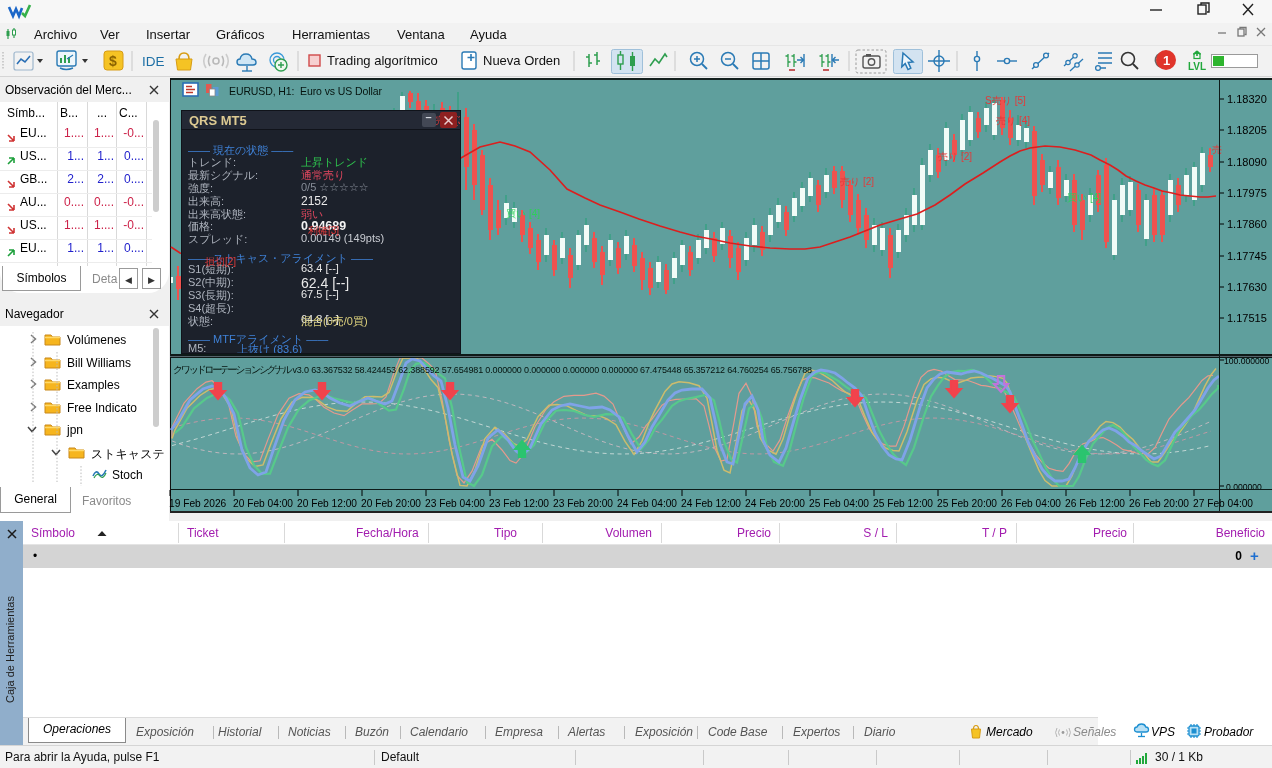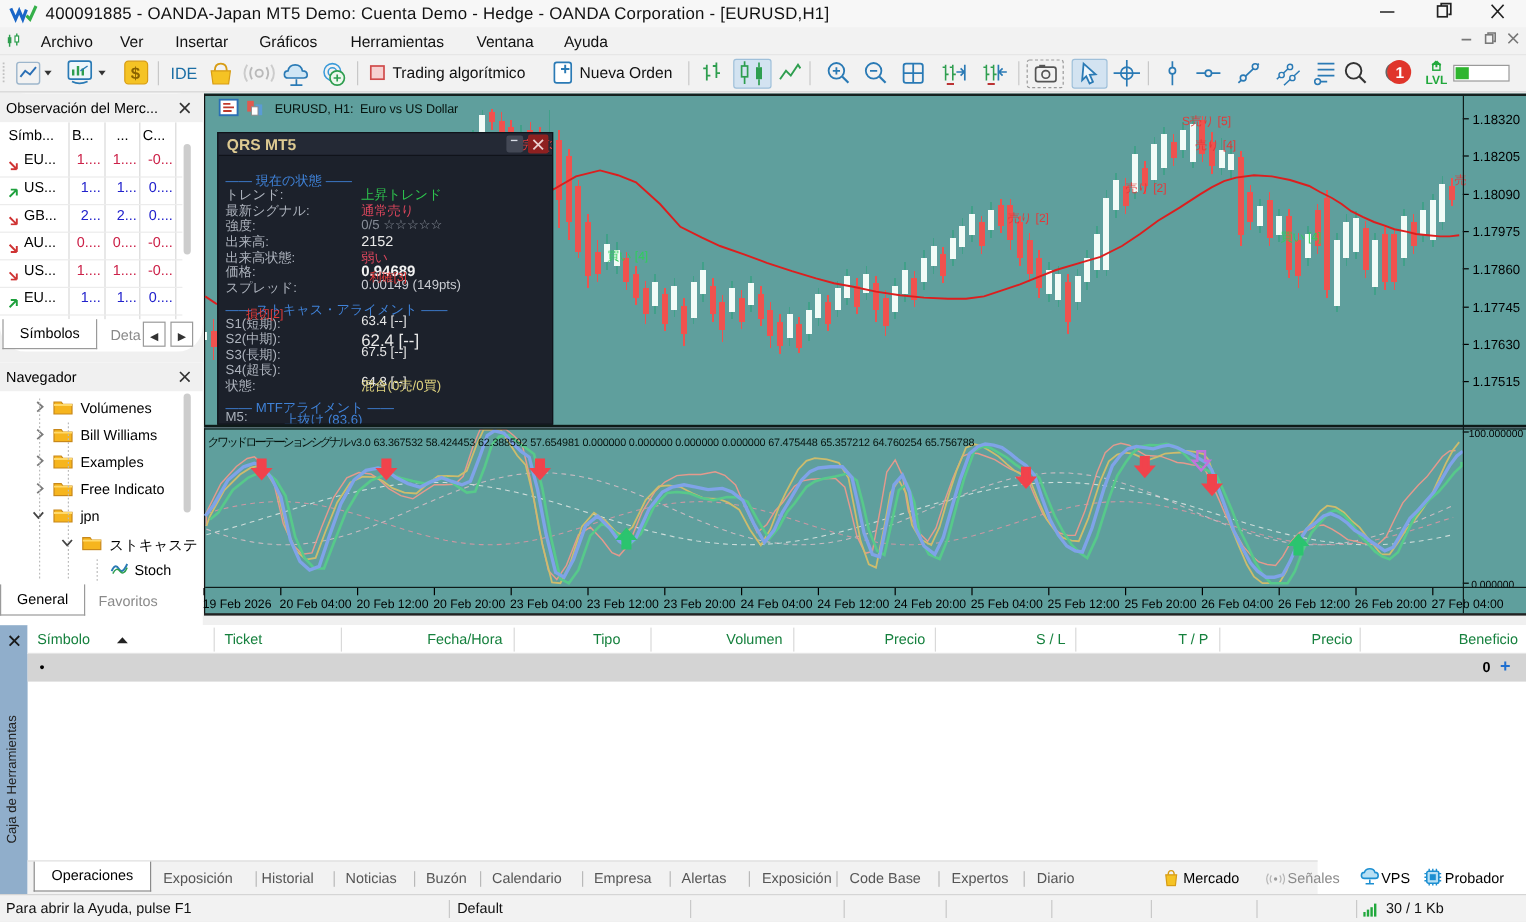--- a/index.html
+++ b/index.html
@@ -21,39 +21,38 @@
 .mwsep { position:absolute; top:103px; width:1px; height:161px; background:#d9d9d9; }
 .rowline { position:absolute; left:0; width:152px; height:1px; background:#ececec; }
 #navig { position:absolute; left:0; top:302px; width:169px; height:219px; background:#fff; }
 .tree { position:absolute; font-size:12px; color:#000; }
 .tab { position:absolute; font-size:12px; }
 .tabbox { position:absolute; background:#fff; border:1px solid #9a9a9a; border-top:none; font-size:12px; color:#000; text-align:center; }
 #qrs { position:absolute; left:181px; top:110px; width:280px; height:244px; background:#1c212b; border:1px solid #10131a; font-size:11px; overflow:hidden; }
 #qrs .lbl { position:absolute; left:6px; color:#aeb4be; }
 #qrs .val { position:absolute; left:119px; }
 #toolbox { position:absolute; left:0; top:521px; width:1272px; height:224px; background:#fff; }
-#tbhdr { position:absolute; left:23px; top:0; width:1249px; height:24px; background:#fff; border-bottom:1px solid #e4e4e4; font-size:12px; color:#15803d; }
+#tbhdr { position:absolute; left:23px; top:0; width:1249px; height:24px; background:#fff; border-bottom:1px solid #e4e4e4; font-size:12px; color:#a21caf; }
 #tbhdr .cs { position:absolute; top:2px; width:1px; height:20px; background:#d9d9d9; }
 #tbhdr span { position:absolute; top:5px; }
 #balrow { position:absolute; left:23px; top:24px; width:1249px; height:23px; background:#d4d4d4; font-size:12px; color:#000; font-weight:bold; }
-#tabbar { position:absolute; left:23px; top:196px; width:1075px; height:28px; background:#f2f2f2; border-top:1px solid #dcdcdc; font-size:12px; }
+#tabbar { position:absolute; left:23px; top:196px; width:1075px; height:28px; background:#f2f2f2; border-top:1px solid #dcdcdc; font-size:12px;font-style:italic; }
 #tabbar .it { position:absolute; top:7px; color:#555; }
 #tabbar .tsp { position:absolute; top:8px; width:1px; height:13px; background:#b9b9b9; }
 #statusbar { position:absolute; left:0; top:745px; width:1272px; height:23px; background:#f2f2f2; border-top:1px solid #d5d5d5; font-size:12px; color:#111; }
 #statusbar .sp { position:absolute; top:4px; width:1px; height:15px; background:#c9c9c9; }
 </style>
 </head>
 <body>
 
 <div id="titlebar">
  <svg class="ic" style="left:7px;top:3px" width="26" height="17" viewBox="0 0 26 17">
   <path d="M2 4 L6 13 L9 6 L12 13 L15 5" stroke="#1a66c8" stroke-width="2.6" fill="none"></path>
   <path d="M15 10 L18 13 L23 2" stroke="#35b04a" stroke-width="2.6" fill="none"></path>
  </svg>
- <div class="t">400091885 - OANDA-Japan MT5 Demo: Cuenta Demo - Hedge - OANDA Corporation - [EURUSD,H1]</div>
  <svg class="ic" style="left:1146px;top:0" width="120" height="20" viewBox="0 0 120 20">
   <line x1="4" y1="10" x2="16" y2="10" stroke="#222" stroke-width="1.4"></line>
   <rect x="52" y="5" width="8" height="9" fill="none" stroke="#222" stroke-width="1.4"></rect>
   <path d="M55 5 v-2 h8 v9 h-2" fill="none" stroke="#222" stroke-width="1.4"></path>
   <path d="M97 4 L107 15 M107 4 L97 15" stroke="#222" stroke-width="1.4"></path>
  </svg>
 </div>
 
 <div id="menubar">
  <svg class="ic" style="left:5px;top:4px" width="14" height="14" viewBox="0 0 14 14">

